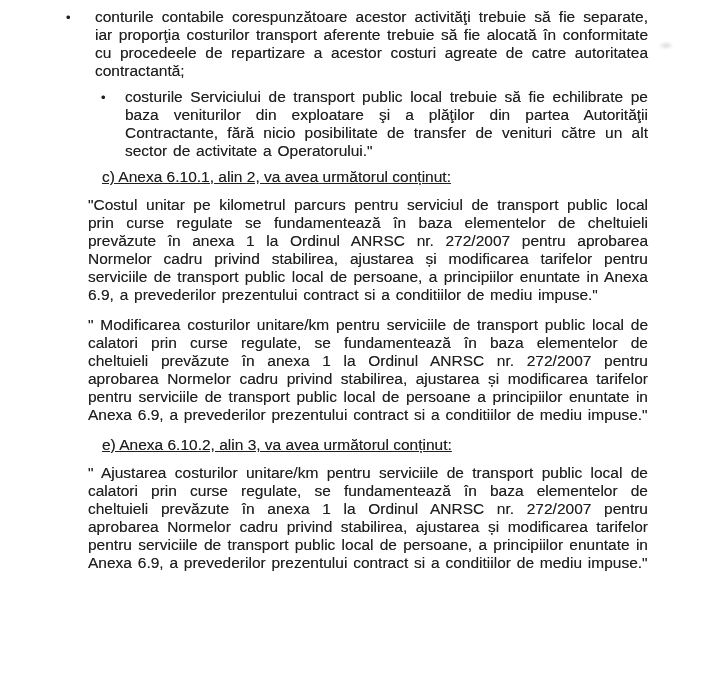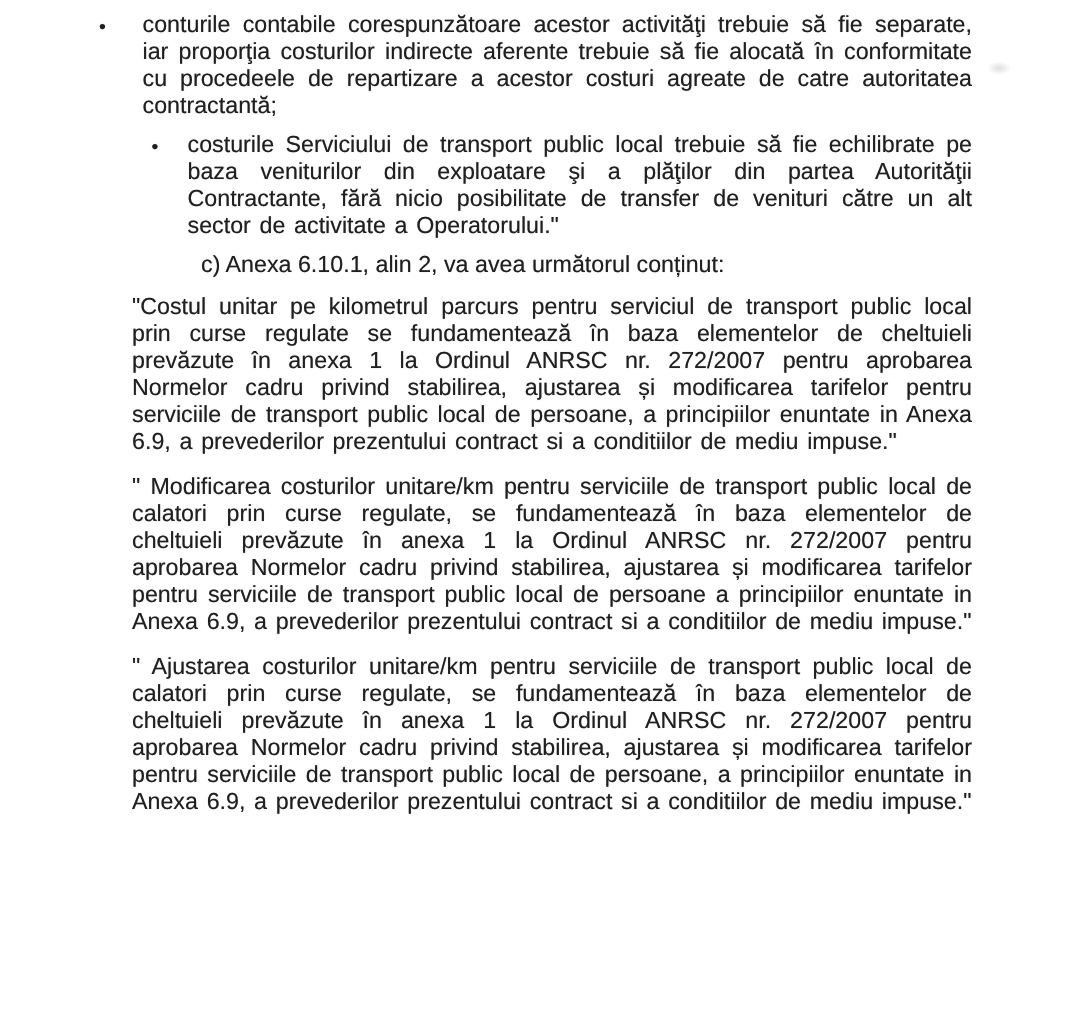--- a/index.html
+++ b/index.html
@@ -38,21 +38,22 @@
     flex: 0 0 24px;
     font-size: 13px;
     padding-top: 1px;
   }
   .bullet-text {
     flex: 1 1 auto;
     text-align: justify;
     word-spacing: 1.5px;
   }
   .section-heading {
-    margin: 8px 0 10px 68px;
+    margin: 8px 0 10px 36px;
+    text-decoration: underline;
   }
   .quoted-paragraph {
     margin: 0 0 12px 22px;
     text-align: justify;
     word-spacing: 1.5px;
   }
   .quoted-paragraph:last-child {
     margin-bottom: 0;
   }
   .scan-artifact {
@@ -65,33 +66,34 @@
     pointer-events: none;
   }
 </style>
 </head>
 <body>
 
 <div class="page">
 
   <div class="bullet-row level-1">
     <span class="bullet-glyph">•</span>
-    <div class="bullet-text">conturile contabile corespunzătoare acestor activităţi trebuie să fie separate, iar proporţia costurilor indirecte aferente trebuie să fie alocată în conformitate cu procedeele de repartizare a acestor costuri agreate de catre autoritatea contractantă;</div>
+    <div class="bullet-text">conturile contabile corespunzătoare acestor activităţi trebuie să fie separate, iar proporţia costurilor transport aferente trebuie să fie alocată în conformitate cu procedeele de repartizare a acestor costuri agreate de catre autoritatea contractantă;</div>
   </div>
 
   <div class="bullet-row level-2">
     <span class="bullet-glyph">•</span>
     <div class="bullet-text">costurile Serviciului de transport public local trebuie să fie echilibrate pe baza veniturilor din exploatare şi a plăţilor din partea Autorităţii Contractante, fără nicio posibilitate de transfer de venituri către un alt sector de activitate a Operatorului."</div>
   </div>
 
   <div class="section-heading">c) Anexa 6.10.1, alin 2, va avea următorul conținut:</div>
 
   <div class="quoted-paragraph">"Costul unitar pe kilometrul parcurs pentru serviciul de transport public local prin curse regulate se fundamentează în baza elementelor de cheltuieli prevăzute în anexa 1 la Ordinul ANRSC nr. 272/2007 pentru aprobarea Normelor cadru privind stabilirea, ajustarea și modificarea tarifelor pentru serviciile de transport public local de persoane, a principiilor enuntate in Anexa 6.9, a prevederilor prezentului contract si a conditiilor de mediu impuse."</div>
 
 
   <div class="quoted-paragraph">" Modificarea costurilor unitare/km pentru serviciile de transport public local de calatori prin curse regulate, se fundamentează în baza elementelor de cheltuieli prevăzute în anexa 1 la Ordinul ANRSC nr. 272/2007 pentru aprobarea Normelor cadru privind stabilirea, ajustarea și modificarea tarifelor pentru serviciile de transport public local de persoane a principiilor enuntate in Anexa 6.9, a prevederilor prezentului contract si a conditiilor de mediu impuse."</div>
 
+  <div class="section-heading">e) Anexa 6.10.2, alin 3, va avea următorul conținut:</div>
 
   <div class="quoted-paragraph">" Ajustarea costurilor unitare/km pentru serviciile de transport public local de calatori prin curse regulate, se fundamentează în baza elementelor de cheltuieli prevăzute în anexa 1 la Ordinul ANRSC nr. 272/2007 pentru aprobarea Normelor cadru privind stabilirea, ajustarea și modificarea tarifelor pentru serviciile de transport public local de persoane, a principiilor enuntate in Anexa 6.9, a prevederilor prezentului contract si a conditiilor de mediu impuse."</div>
 
   <div class="scan-artifact"></div>
 
 </div>
 
 </body></html>

